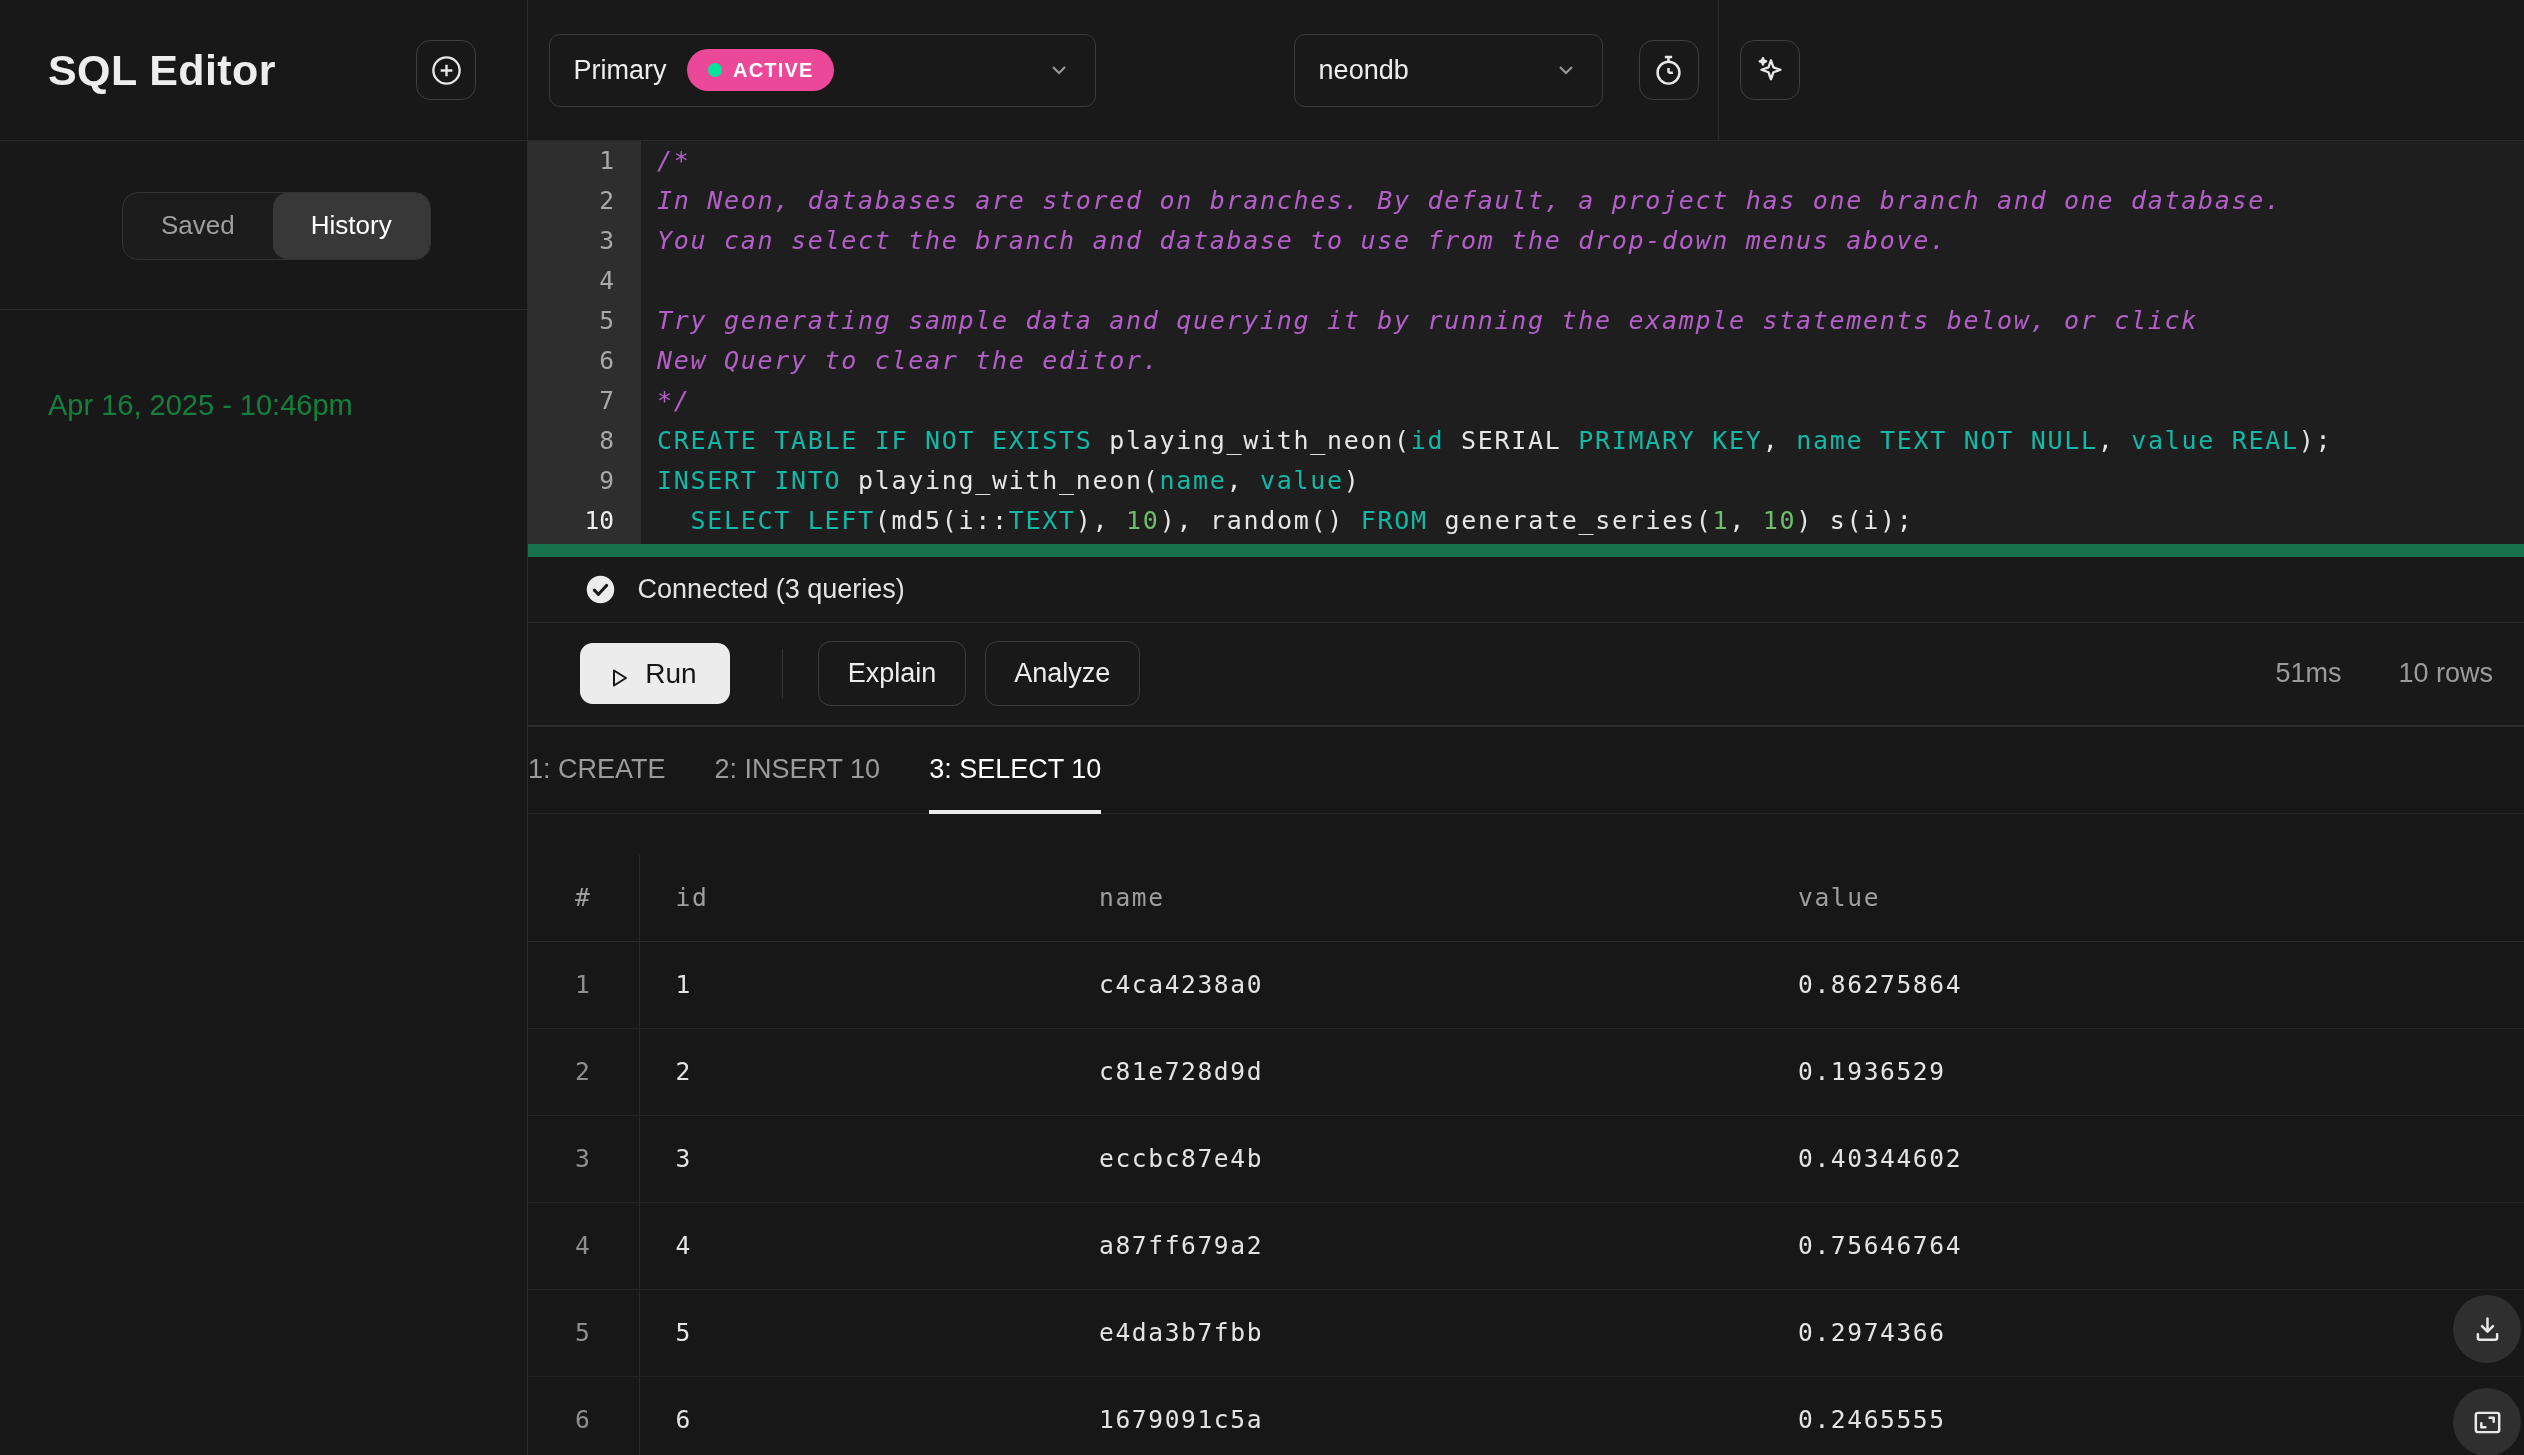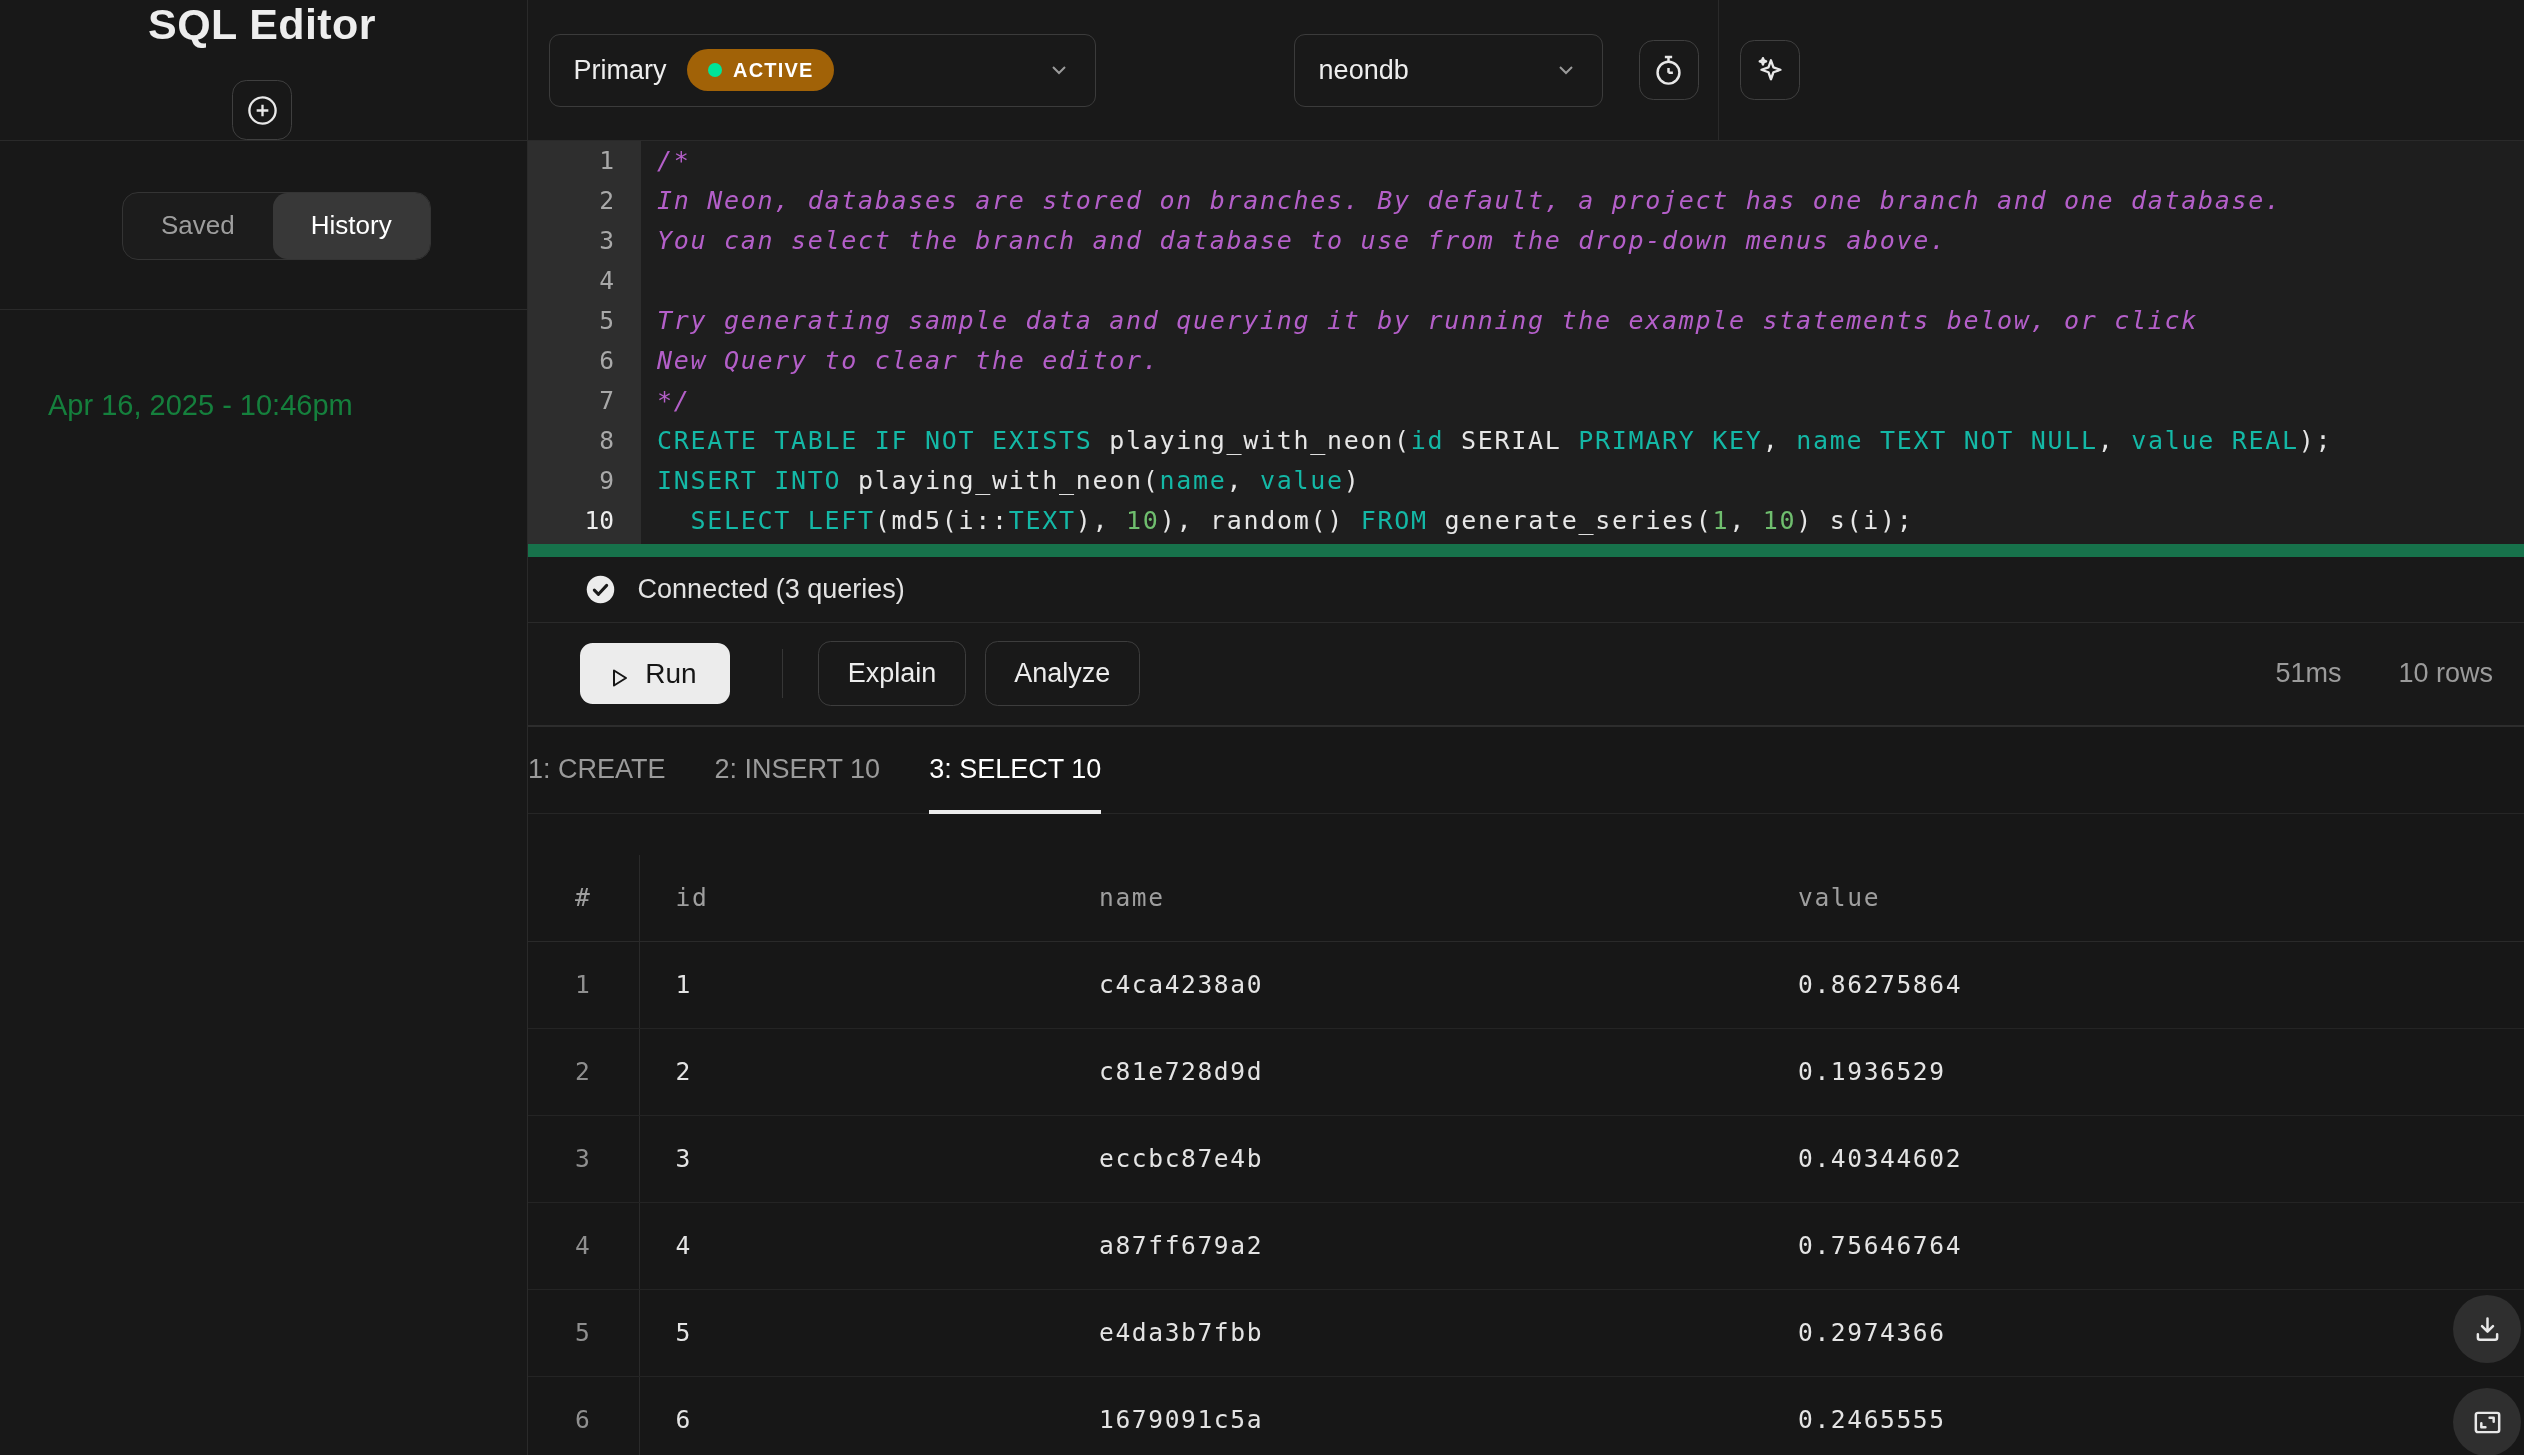--- a/index.html
+++ b/index.html
@@ -3,21 +3,21 @@
 <meta charset="utf-8">
 <style>
   html,body{margin:0;padding:0;background:#101010;}
   .app{width:2525px;height:1456px;display:flex;overflow:hidden;
        font-family:"Liberation Sans",sans-serif;color:#e6e6e6;background:#171717;}
 
   
   .sidebar{width:527px;min-width:527px;background:#181818;border-right:1.6px solid #2a2a2a;
            display:flex;flex-direction:column;}
   .sb-header{height:140px;display:flex;align-items:center;justify-content:space-between;
-             padding:0 51px 0 48px;border-bottom:1.6px solid #2a2a2a;flex-direction:column;}
+             padding:0 51px 0 48px;border-bottom:1.6px solid #2a2a2a;}
   .sb-title{font-size:43px;font-weight:700;letter-spacing:0.4px;color:#ededed;}
   .icon-btn{width:60px;height:60px;border:1.6px solid #3f3f3f;border-radius:14.3px;background:transparent;
             display:flex;align-items:center;justify-content:center;cursor:pointer;}
   .sb-tabs-wrap{padding:51px 0 49px 122px;border-bottom:1.6px solid #2a2a2a;}
   .seg{display:inline-flex;border:1.6px solid #343434;border-radius:16px;overflow:hidden;background:#1c1c1c;}
   .seg-item{padding:17.4px 38px;font-size:26px;color:#9e9e9e;cursor:pointer;}
   .seg-item.active{background:#383838;color:#ffffff;border-radius:14.3px;}
   .sb-list{padding:65px 48px;}
   .hist-title{font-size:28.5px;line-height:40px;color:#dadada;width:432px;word-break:break-all;}
   .hist-date{margin-top:14px;font-size:29px;color:#15803d;}
@@ -33,21 +33,21 @@
   .qname{font-size:28.5px;color:#ededed;}
   .btn-outline{border:1.6px solid #3d3d3d;border-radius:12.7px;background:transparent;color:#ededed;
                font-size:27px;padding:16px 28.5px;cursor:pointer;font-family:inherit;}
   .tb-mid{display:flex;align-items:center;height:100%;padding-left:20.6px;}
   .select{height:73px;border:1.6px solid #3b3b3b;border-radius:11px;display:flex;align-items:center;
           padding:0 24px;box-sizing:border-box;cursor:pointer;background:transparent;}
   .select.branch{width:547px;}
   .select.db{width:309px;margin-left:198px;}
   .select .grow{flex:1;}
   .sel-label{font-size:27px;color:#ededed;}
-  .badge{display:inline-flex;align-items:center;gap:11px;background:#a16207;border-radius:792px;
+  .badge{display:inline-flex;align-items:center;gap:11px;background:#ec4899;border-radius:792px;
          padding:9.5px 20.6px;margin-left:20.6px;justify-content:flex-end;}
   .dot{width:14.3px;height:14.3px;border-radius:50%;background:#00e599;}
   .badge-txt{font-size:20px;font-weight:700;letter-spacing:1.2px;color:#ffffff;}
   .tb-vdiv{width:1.6px;height:100%;background:#2a2a2a;margin:0 20.6px 0 19px;}
   .tb-gap{width:36px;}
 
   
   .editor{height:403px;min-height:403px;display:flex;background:#1e1e1e;overflow:hidden;}
   .gutter{width:113px;min-width:113px;background:#2e2e2e;text-align:right;box-sizing:border-box;
           padding-right:27px;font-family:"DejaVu Sans Mono",monospace;font-size:24.6px;color:#a9a9a9;}

